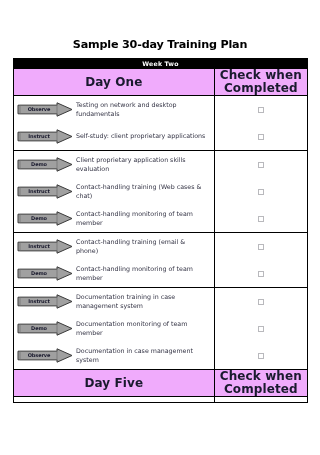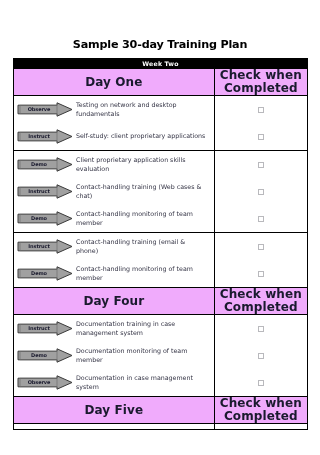--- a/index.html
+++ b/index.html
@@ -322,24 +322,20 @@
                 <div class="check-row">
                   <span class="checkbox"></span>
                 </div>
                 <div class="check-row">
                   <span class="checkbox"></span>
                 </div>
               </div>
             </td>
           </tr>
           <tr>
-            <td class="day-head-left">Day Four</td>
-            <td class="day-head-right">Check when Completed</td>
-          </tr>
-          <tr>
             <td class="task-cell">
               <div class="task-row">
                 <div class="badge-slot">
                   <span class="arrow-badge">
                     <svg viewBox="0 0 56 15" preserveAspectRatio="none">
                       <path d="M1 3.2 H40 V0.8 L55 7.5 L40 14.2 V11.8 H1 Z" fill="#a0a0a0" stroke="#3a3a3a" stroke-width="1" stroke-linejoin="miter"></path>
                       <rect x="3" y="3.2" width="37" height="8.6" fill="none" stroke="#6e6e6e" stroke-width="0.7"></rect>
                     </svg>
                     <span class="arrow-label">Instruct</span>
                   </span>

